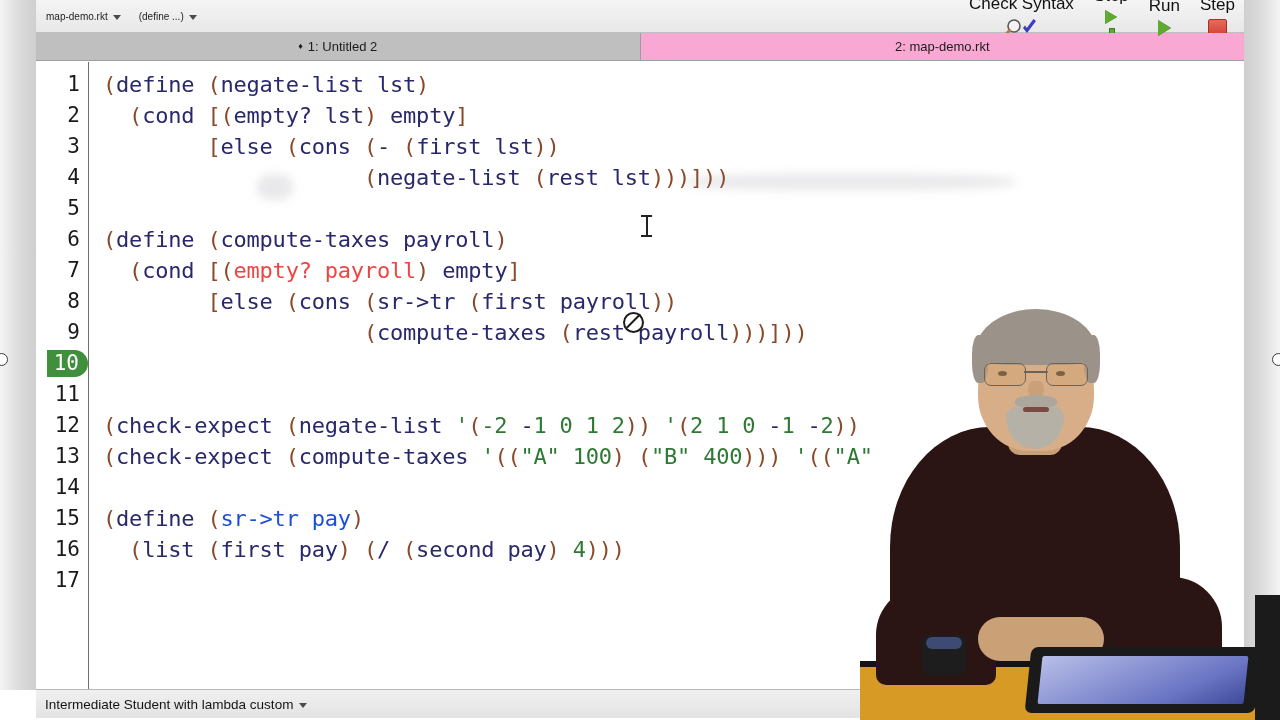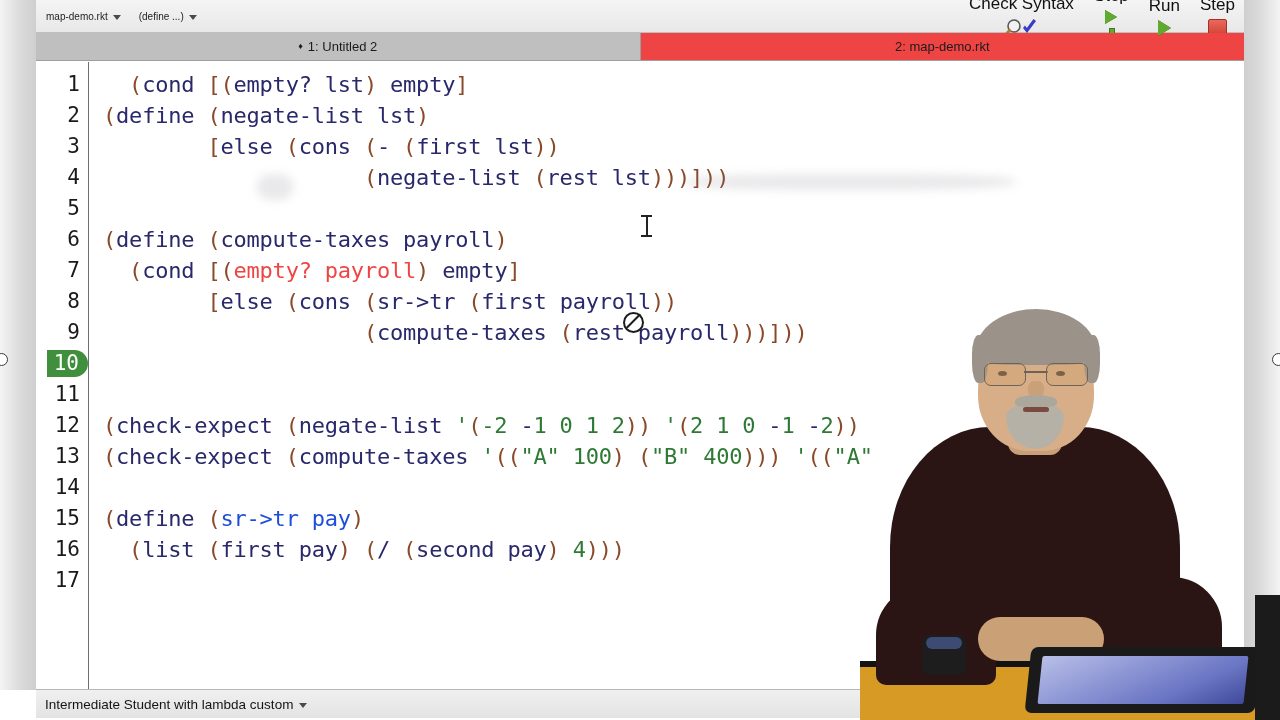--- a/index.html
+++ b/index.html
@@ -186,21 +186,21 @@
     display: flex;
     align-items: center;
     justify-content: center;
     font-size: 13px;
     color: #1b1b1b;
     cursor: default;
     border-right: 1px solid #9e9e9e;
   }
   .tab:last-child { border-right: none; }
   .tab.active   { background: #bfbfbf; }
-  .tab.inactive { background: #ef4444; }
+  .tab.inactive { background: #f9a8d4; }
   .tab .diamond {
     font-size: 9px;
     margin-right: 5px;
     position: relative;
     top: -1px;
   }
 
   
   .editor {
     flex: 1 1 auto;
@@ -592,22 +592,22 @@
           <div class="lineno">12</div>
           <div class="lineno">13</div>
           <div class="lineno">14</div>
           <div class="lineno">15</div>
           <div class="lineno">16</div>
           <div class="lineno">17</div>
         </div>
       </div>
 
       <div class="code-area">
+        <div class="code-line"><span style="color:#8a4a2a">(</span><span style="color:#28286b">define </span><span style="color:#8a4a2a">(</span><span style="color:#28286b">negate-list lst</span><span style="color:#8a4a2a">)</span></div>
         <div class="code-line"><span style="color:#28286b">  </span><span style="color:#8a4a2a">(</span><span style="color:#28286b">cond </span><span style="color:#8a4a2a">[</span><span style="color:#8a4a2a">(</span><span style="color:#28286b">empty? lst</span><span style="color:#8a4a2a">)</span><span style="color:#28286b"> empty</span><span style="color:#8a4a2a">]</span></div>
-        <div class="code-line"><span style="color:#8a4a2a">(</span><span style="color:#28286b">define </span><span style="color:#8a4a2a">(</span><span style="color:#28286b">negate-list lst</span><span style="color:#8a4a2a">)</span></div>
         <div class="code-line"><span style="color:#28286b">        </span><span style="color:#8a4a2a">[</span><span style="color:#28286b">else </span><span style="color:#8a4a2a">(</span><span style="color:#28286b">cons </span><span style="color:#8a4a2a">(</span><span style="color:#28286b">- </span><span style="color:#8a4a2a">(</span><span style="color:#28286b">first lst</span><span style="color:#8a4a2a">)</span><span style="color:#8a4a2a">)</span></div>
         <div class="code-line"><span style="color:#28286b">                    </span><span style="color:#8a4a2a">(</span><span style="color:#28286b">negate-list </span><span style="color:#8a4a2a">(</span><span style="color:#28286b">rest lst</span><span style="color:#8a4a2a">)</span><span style="color:#8a4a2a">)</span><span style="color:#8a4a2a">)</span><span style="color:#8a4a2a">]</span><span style="color:#8a4a2a">)</span><span style="color:#8a4a2a">)</span></div>
         <div class="code-line"></div>
         <div class="code-line"><span style="color:#8a4a2a">(</span><span style="color:#28286b">define </span><span style="color:#8a4a2a">(</span><span style="color:#28286b">compute-taxes payroll</span><span style="color:#8a4a2a">)</span></div>
         <div class="code-line"><span style="color:#28286b">  </span><span style="color:#8a4a2a">(</span><span style="color:#28286b">cond </span><span style="color:#8a4a2a">[</span><span style="color:#8a4a2a">(</span><span style="color:#ef4444">empty? payroll</span><span style="color:#8a4a2a">)</span><span style="color:#28286b"> empty</span><span style="color:#8a4a2a">]</span></div>
         <div class="code-line"><span style="color:#28286b">        </span><span style="color:#8a4a2a">[</span><span style="color:#28286b">else </span><span style="color:#8a4a2a">(</span><span style="color:#28286b">cons </span><span style="color:#8a4a2a">(</span><span style="color:#28286b">sr-&gt;tr </span><span style="color:#8a4a2a">(</span><span style="color:#28286b">first payroll</span><span style="color:#8a4a2a">)</span><span style="color:#8a4a2a">)</span></div>
         <div class="code-line"><span style="color:#28286b">                    </span><span style="color:#8a4a2a">(</span><span style="color:#28286b">compute-taxes </span><span style="color:#8a4a2a">(</span><span style="color:#28286b">rest payroll</span><span style="color:#8a4a2a">)</span><span style="color:#8a4a2a">)</span><span style="color:#8a4a2a">)</span><span style="color:#8a4a2a">]</span><span style="color:#8a4a2a">)</span><span style="color:#8a4a2a">)</span></div>
         <div class="code-line"></div>
         <div class="code-line"></div>
         <div class="code-line"><span style="color:#8a4a2a">(</span><span style="color:#28286b">check-expect </span><span style="color:#8a4a2a">(</span><span style="color:#28286b">negate-list </span><span style="color:#2e7a35">'</span><span style="color:#8a4a2a">(</span><span style="color:#2e7a35">-2</span><span style="color:#28286b"> -</span><span style="color:#2e7a35">1</span><span style="color:#28286b"> </span><span style="color:#2e7a35">0</span><span style="color:#28286b"> </span><span style="color:#2e7a35">1</span><span style="color:#28286b"> </span><span style="color:#2e7a35">2</span><span style="color:#8a4a2a">)</span><span style="color:#8a4a2a">)</span><span style="color:#28286b"> </span><span style="color:#2e7a35">'</span><span style="color:#8a4a2a">(</span><span style="color:#2e7a35">2</span><span style="color:#28286b"> </span><span style="color:#2e7a35">1</span><span style="color:#28286b"> </span><span style="color:#2e7a35">0</span><span style="color:#28286b"> -</span><span style="color:#2e7a35">1</span><span style="color:#28286b"> -</span><span style="color:#2e7a35">2</span><span style="color:#8a4a2a">)</span><span style="color:#8a4a2a">)</span></div>

